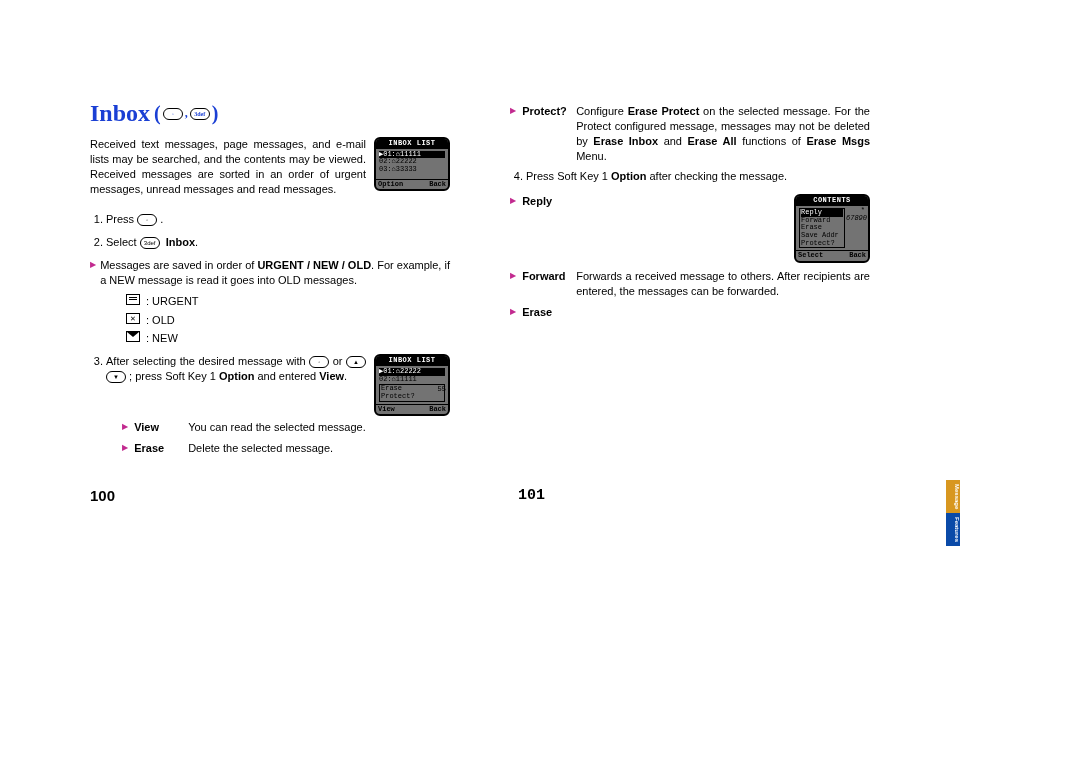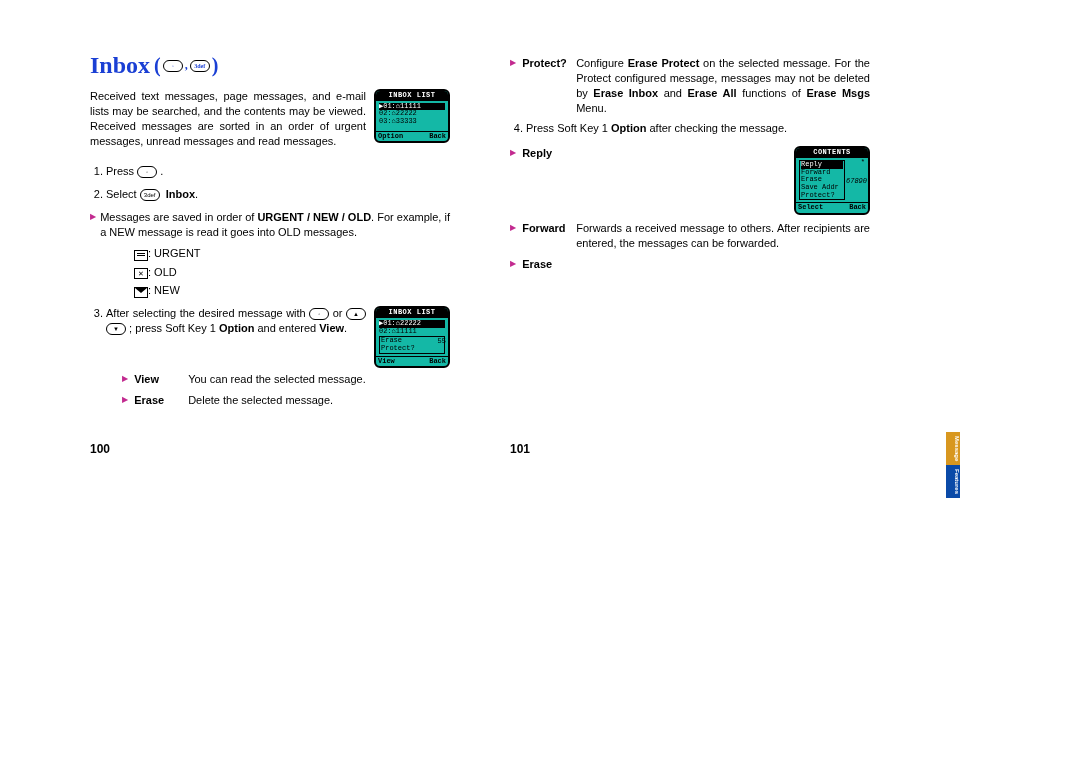--- a/index.html
+++ b/index.html
@@ -8,21 +8,21 @@
     background: #fff;
     font-family: Arial, Helvetica, sans-serif;
     font-size: 11px;
     color: #000;
     width: 1080px;
     height: 763px;
     position: relative;
   }
   .page-wrap {
     display: flex;
-    padding: 52px 90px 0 90px;
+    padding: 100px 90px 0 90px;
     gap: 60px;
   }
   .col {
     width: 360px;
     position: relative;
   }
   .title {
     font-family: "Times New Roman", serif;
     font-size: 24px;
     font-weight: bold;
@@ -46,21 +46,21 @@
     margin-bottom: 10px;
   }
   .float-screen-right {
     float: right;
     margin-left: 8px;
   }
   .phone-screen {
     border: 2px solid #000;
     border-radius: 6px;
     width: 72px;
-    background: #14b8a6;
+    background: #737373;
     font-family: "Courier New", monospace;
     font-size: 7px;
     line-height: 1.1;
     overflow: hidden;
   }
   .phone-screen .hdr {
     background: #000;
     color: #fff;
     text-align: center;
     padding: 1px 0;
@@ -106,23 +106,23 @@
   }
   .tri {
     color: #c22a8f;
     font-size: 8px;
     margin-top: 2px;
     flex-shrink: 0;
   }
   .sub-text { flex: 1; }
   .icon-line {
     display: flex;
-    align-items: flex-end;
-    gap: 0;
-    margin: 4px 0 4px 28px;
+    align-items: flex-start;
+    gap: 6px;
+    margin: 4px 0 4px 20px;
   }
   .env {
     display: inline-flex;
     width: 12px;
     height: 9px;
     border: 1px solid #000;
     position: relative;
     justify-content: center;
     align-items: center;
     font-size: 7px;
@@ -166,25 +166,25 @@
     font-size: 6px;
     align-items: center;
     justify-content: center;
     padding: 0 2px;
     vertical-align: middle;
     background: #fff;
   }
   .page-num {
     position: absolute;
     bottom: -40px;
-    font-size: 12px;
+    font-size: 15px;
     font-weight: bold;
   }
   .col-left .page-num { left: 0; }
-  .col-right .page-num { left: 0; }
+  .col-right .page-num { left: 8px; font-family: Liberation Mono, monospace; }
   .side-tab {
     position: absolute;
     right: -90px;
     top: 380px;
     width: 14px;
     height: 110px;
     display: flex;
     flex-direction: column;
     font-size: 6px;
     font-weight: bold;
@@ -339,21 +339,21 @@
                 <div class="hdr">CONTENTS</div>
                 <div class="body" style="position:relative; min-height:34px;">
                   <div style="border:1px solid #000; width:42px; padding:0 1px;">
                     <div class="hl" style="background:#000;color:#fff;">Reply</div>
                     <div>Forward</div>
                     <div>Erase</div>
                     <div>Save Addr</div>
                     <div>Protect?</div>
                   </div>
                   <span style="position:absolute; right:3px; top:1px;">*</span>
-                  <span style="position:absolute; right:1px; top:20px;font-style:italic;">67890</span>
+                  <span style="position:absolute; right:1px; top:9px;font-style:italic;">67890</span>
                 </div>
                 <div class="ftr">
                   <span>Select</span>
                   <span>Back</span>
                 </div>
               </div>
             </div>
             <div class="clear"></div>
           </span>
         </div>

